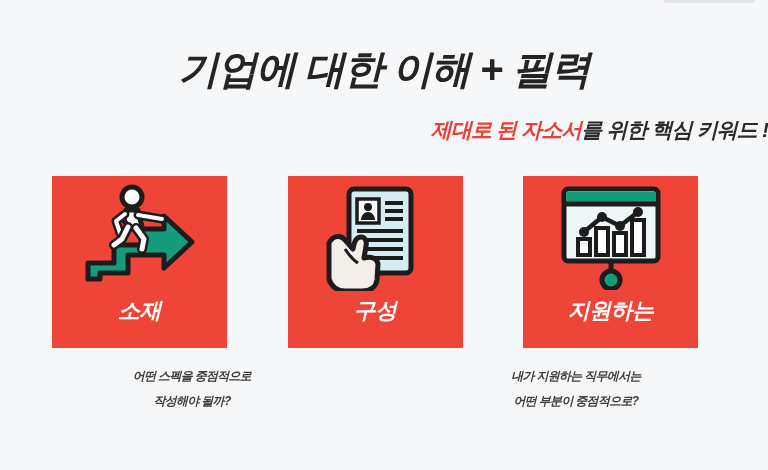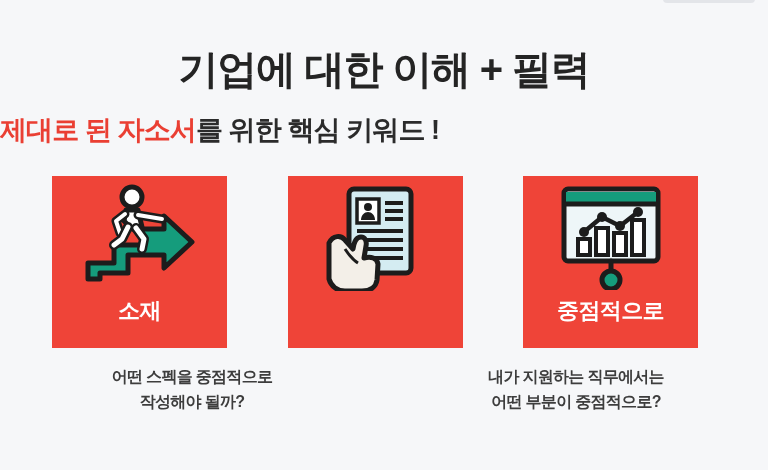--- a/index.html
+++ b/index.html
@@ -13,20 +13,21 @@
     overflow: hidden;
     background: #f6f7f9;
     font-family: "Liberation Sans", "DejaVu Sans", sans-serif;
     -webkit-font-smoothing: antialiased;
   }
   .slide {
     position: relative;
     width: 768px;
     height: 470px;
     background: #f6f7f9;
+    font-style: italic;
   }
 
   
   .top-stub {
     position: absolute;
     top: -6px;
     left: 663px;
     width: 92px;
     height: 9px;
     background: #e3e5e9;
@@ -45,22 +46,22 @@
     font-weight: 700;
     letter-spacing: -1.2px;
     color: #242424;
     white-space: nowrap;
   }
   .subtitle {
     position: absolute;
     top: 116px;
     left: 0;
     width: 768px;
-    text-align: left;
-    font-size: 27px;
+    text-align: right;
+    font-size: 21px;
     line-height: 28px;
     font-weight: 700;
     letter-spacing: -0.9px;
     color: #2b2b2b;
     white-space: nowrap;
   }
   .subtitle .hl { color: #ea3f33; }
   .subtitle .rest { font-weight: 700; }
 
   
@@ -106,21 +107,21 @@
     position: absolute;
     top: 364px;
     left: 0;
     width: 768px;
     height: 70px;
     display: flex;
   }
   .caption {
     flex: 1 1 0;
     text-align: center;
-    font-size: 16px;
+    font-size: 12px;
     line-height: 25px;
     font-weight: 700;
     letter-spacing: -0.7px;
     color: #3d3d3d;
     white-space: pre-line;
   }
   .caption.c2 { padding-top: 25px; }
 </style>
 </head>
 <body>
@@ -185,20 +186,21 @@
             <path d="M34 48 H80"></path>
             <path d="M34 57 H80"></path>
             <path d="M34 66 H80"></path>
             <path d="M34 75 H80"></path>
           </g>
 
           <path d="M6 60 c4-8 12-8 16-3 l8 9 c1-7 3-12 8-12 4 0 6 4 5 9 l-2 12 c7-2 13 0 14 6 l-1 16 c-1 7-7 11-15 11 H22 c-8 0-14-5-16-12 Z" fill="#f3efe8" stroke="#1c1c1c" stroke-width="5" stroke-linejoin="round"></path>
           <path d="M22 66 c4 6 8 11 13 14" fill="none" stroke="#1c1c1c" stroke-width="3"></path>
         </svg>
       </div>
+      <div class="card-label">구성</div>
     </div>
 
     <div class="card">
       <div class="card-art">
         <svg width="110" height="106" viewBox="0 0 110 106" aria-hidden="true">
 
           <rect x="8" y="5" width="94" height="72" rx="4" fill="#eef6f8" stroke="#1c1c1c" stroke-width="5"></rect>
           <path d="M10 8 H100 V20 H10 Z" fill="#159c7c"></path>
           <path d="M8 20 H102" stroke="#1c1c1c" stroke-width="5"></path>
 
@@ -214,21 +216,21 @@
             <circle cx="28" cy="48" r="5"></circle>
             <circle cx="46" cy="33" r="5"></circle>
             <circle cx="64" cy="42" r="5"></circle>
             <circle cx="82" cy="28" r="5"></circle>
           </g>
 
           <path d="M55 77 V90" stroke="#1c1c1c" stroke-width="5" stroke-linecap="round"></path>
           <circle cx="55" cy="96" r="9" fill="#159c7c" stroke="#1c1c1c" stroke-width="5"></circle>
         </svg>
       </div>
-      <div class="card-label">중점적으로</div>
+      <div class="card-label">지원하는</div>
     </div>
 
   </div>
 
   <div class="captions">
     <div class="caption c1">어떤 스펙을 중점적으로
 작성해야 될까?</div>
     <div class="caption c3">내가 지원하는 직무에서는
 어떤 부분이 중점적으로?</div>
   </div>

